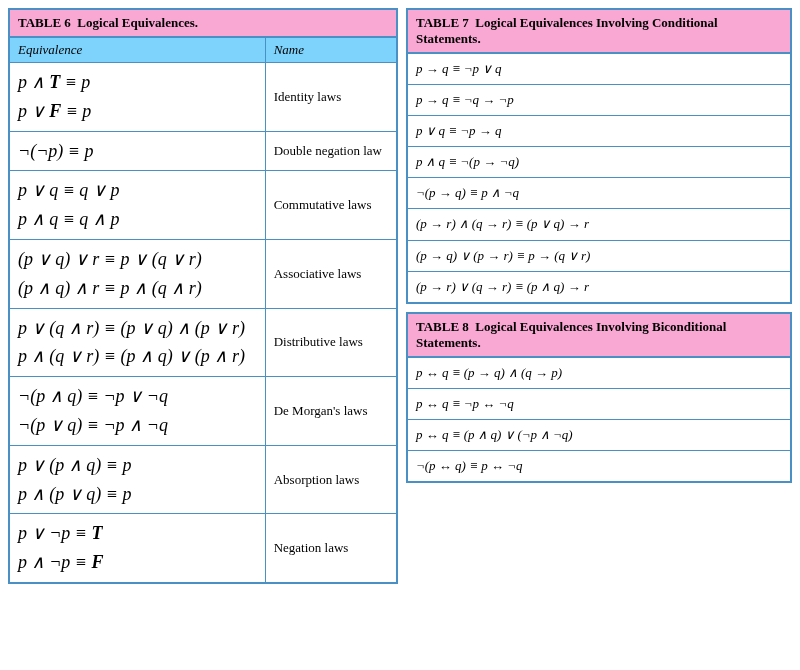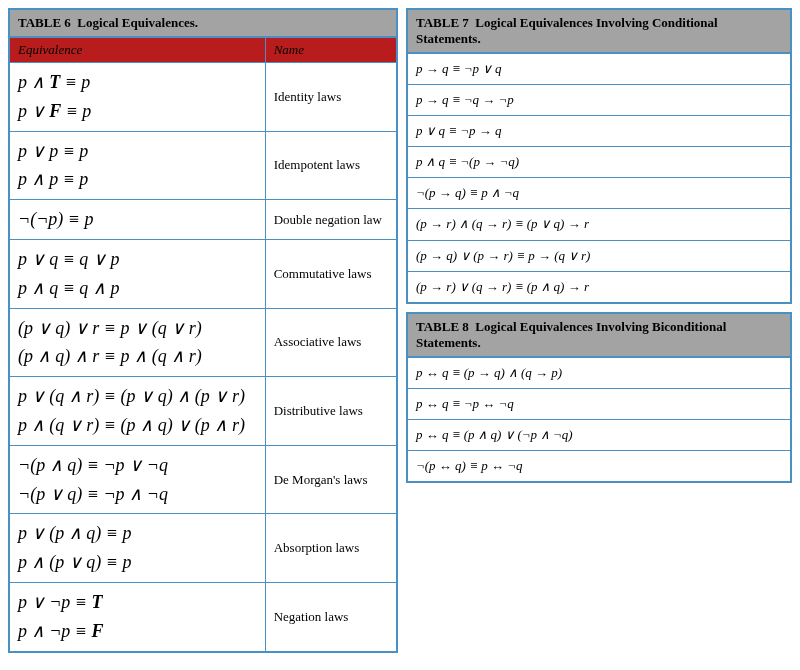--- a/index.html
+++ b/index.html
@@ -20,41 +20,41 @@
       flex: 0 0 390px;
     }
     .right-panel {
       flex: 1;
     }
     .table-wrapper {
       border: 2px solid #4a90c4;
       margin-bottom: 8px;
     }
     .table-header {
-      background: #a3a3a3;
+      background: #f9a8d4;
       padding: 5px 8px;
       font-weight: bold;
       font-size: 13px;
       border-bottom: 2px solid #4a90c4;
     }
     .table-header span.table-num {
       font-weight: bold;
     }
     table {
       width: 100%;
       border-collapse: collapse;
     }
     table thead tr th {
       border-bottom: 1px solid #4a90c4;
       border-right: 1px solid #4a90c4;
       padding: 4px 8px;
       font-style: italic;
       font-weight: normal;
       text-align: left;
-      background: #b91c1c;
+      background: #7dd3fc;
     }
     table thead tr th:last-child {
       border-right: none;
     }
     table tbody tr td {
       border-bottom: 1px solid #4a90c4;
       border-right: 1px solid #4a90c4;
       padding: 5px 8px;
       vertical-align: middle;
     }
@@ -105,24 +105,20 @@
             <th>Equivalence</th>
             <th>Name</th>
           </tr>
         </thead>
         <tbody id="table6-body">
         <tr>
               <td class="formula">p ∧ <b>T</b> ≡ p<br>p ∨ <b>F</b> ≡ p</td>
               <td class="name-col">Identity laws</td>
             </tr>
             <tr>
-              <td class="formula">p ∨ p ≡ p<br>p ∧ p ≡ p</td>
-              <td class="name-col">Idempotent laws</td>
-            </tr>
-            <tr>
               <td class="formula">¬(¬p) ≡ p</td>
               <td class="name-col">Double negation law</td>
             </tr>
             <tr>
               <td class="formula">p ∨ q ≡ q ∨ p<br>p ∧ q ≡ q ∧ p</td>
               <td class="name-col">Commutative laws</td>
             </tr>
             <tr>
               <td class="formula">(p ∨ q) ∨ r ≡ p ∨ (q ∨ r)<br>(p ∧ q) ∧ r ≡ p ∧ (q ∧ r)</td>
               <td class="name-col">Associative laws</td>

